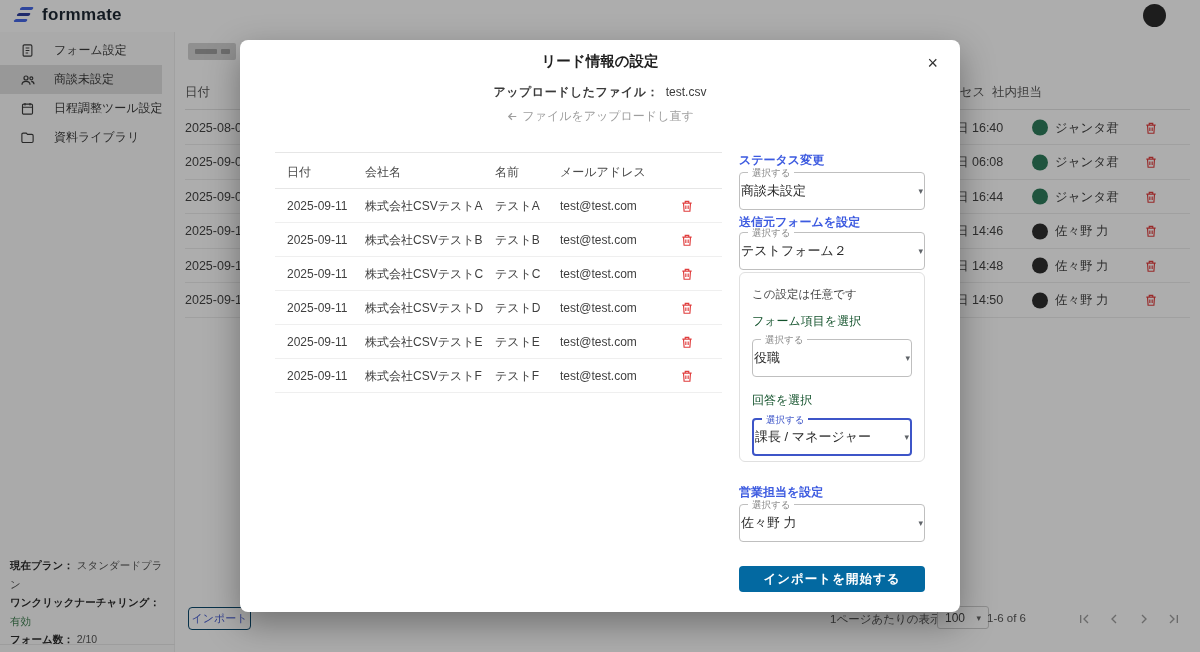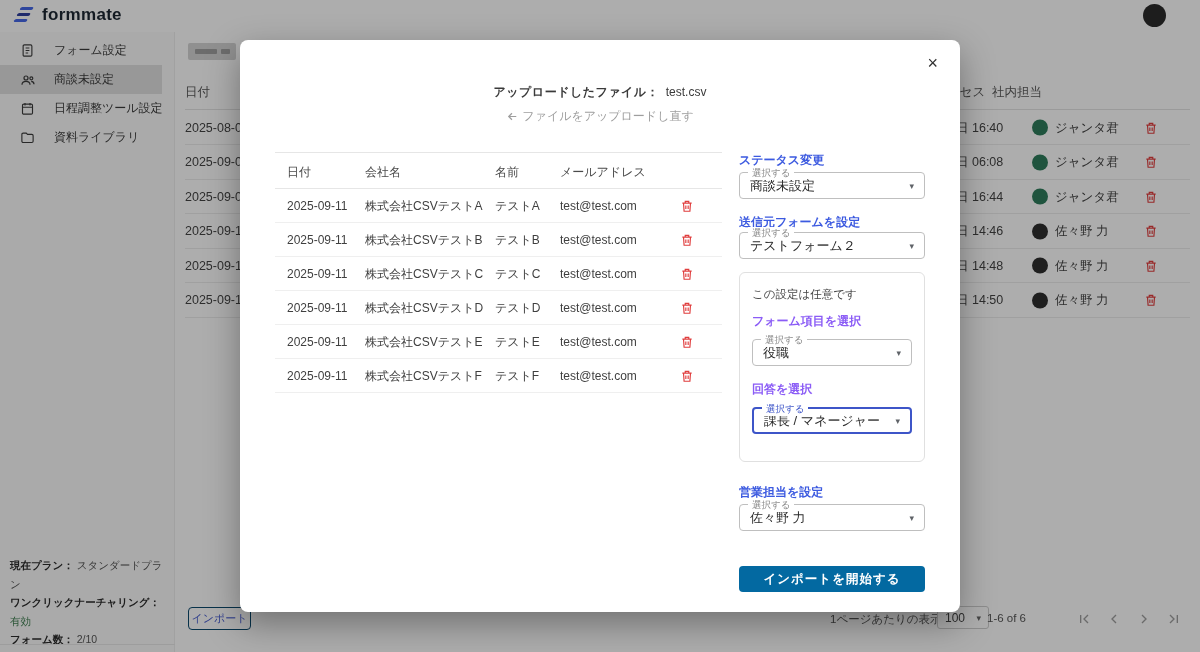--- a/index.html
+++ b/index.html
@@ -65,31 +65,31 @@
   .modal-table { position:absolute; left:35px; top:112px; width:447px; }
   .mt-header { position:relative; height:37px; border-top:1px solid #e6e6e6; border-bottom:1px solid #e6e6e6; font-size:12px; color:#4a4a4a; }
   .mt-header span { position:absolute; top:11px; }
   .mt-row { position:relative; height:34px; border-bottom:1px solid #efefef; font-size:12px; color:#3f3f3f; }
   .mt-row > span { position:absolute; top:50%; transform:translateY(-50%); white-space:nowrap; }
   .mt-row > button { position:absolute; top:50%; transform:translateY(-50%); }
   .c-date{ left:12px; } .c-company{ left:90px; } .c-name{ left:220px; } .c-email{ left:285px; } .c-del{ left:405px; }
 
   .modal-panel { position:absolute; left:499px; top:112px; width:186px; height:480px; }
   .p-label { position:absolute; font-size:12px; font-weight:700; color:#3c5ae0; }
-  .mselect { position:absolute; width:186px; height:27px; border:1px solid #bfbfbf; border-radius:4px; background:#fff; display:flex; align-items:center; padding:0 10px; cursor:pointer; }
+  .mselect { position:absolute; width:186px; height:38px; border:1px solid #bfbfbf; border-radius:4px; background:#fff; display:flex; align-items:center; padding:0 1px; cursor:pointer; }
   .mselect .mlabel { position:absolute; top:-6px; left:8px; font-size:9.5px; color:#8a8a8a; background:#fff; padding:0 4px; white-space:nowrap; }
   .mselect .mvalue { font-size:13px; color:#2b2b2b; flex:1; white-space:nowrap; }
   .mselect .caret { font-size:9px; color:#5f6368; }
   .mselect.focused { border:2px solid #3d55c8; }
   .mselect.focused .mlabel { color:#3d55c8; }
   .lbl-status{ top:0; } .sel-status{ top:20px; }
   .lbl-form{ top:62px; } .sel-form{ top:80px; }
   .optional-box { position:absolute; top:120px; left:0; width:186px; height:190px; border:1px solid #e0e0e0; border-radius:6px; padding:13px 12px; }
   .opt-note { font-size:11.5px; color:#474747; line-height:16px; }
-  .opt-label { font-size:12px; font-weight:700; color:#8b5cf6; margin-top:11px; }
+  .opt-label { font-size:12px; font-weight:400; color:#14532d; margin-top:11px; }
   .opt-select { position:relative; width:160px; margin-top:9px; }
   .lbl-sales{ top:332px; } .sel-sales{ top:352px; }
   .start-import-btn { position:absolute; top:414px; left:0; width:186px; height:26px; background:#0369a1; color:#fff; font-size:12.5px; font-weight:700; border:none; border-radius:4px; cursor:pointer; font-family:inherit; letter-spacing:1px; }
   svg { display:block; }
 </style>
 </head>
 <body>
 
 <div class="topbar">
   <div class="logo">
@@ -271,20 +271,21 @@
       <svg width="16" height="16" viewBox="0 0 24 24" fill="none" stroke="#9e9e9e" stroke-width="2">
         <path d="M6 6l6 6-6 6M17 6v12"></path>
       </svg>
     </button>
 </div>
 
 <div class="overlay"></div>
 
 <div class="modal">
   <button class="modal-close">×</button>
+  <div class="modal-title">リード情報の設定</div>
   <div class="file-line">
     <span class="fl-label">アップロードしたファイル：</span>&nbsp;
     <span>test.csv</span>
   </div>
   <button class="reupload">
     <svg width="13" height="13" viewBox="0 0 24 24" fill="none" stroke="#9e9e9e" stroke-width="2.2">
         <path d="M19 12H6M11 6l-6 6 6 6"></path>
       </svg>
     <span>ファイルをアップロードし直す</span>
   </button>

